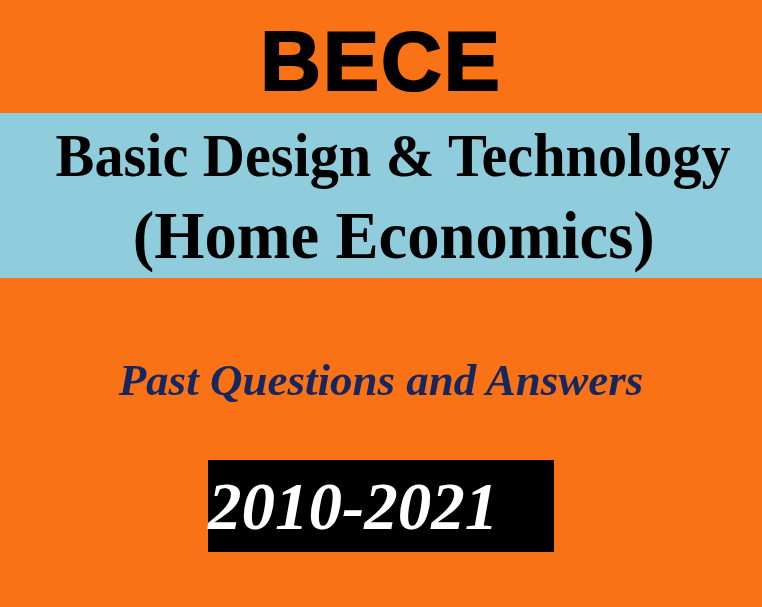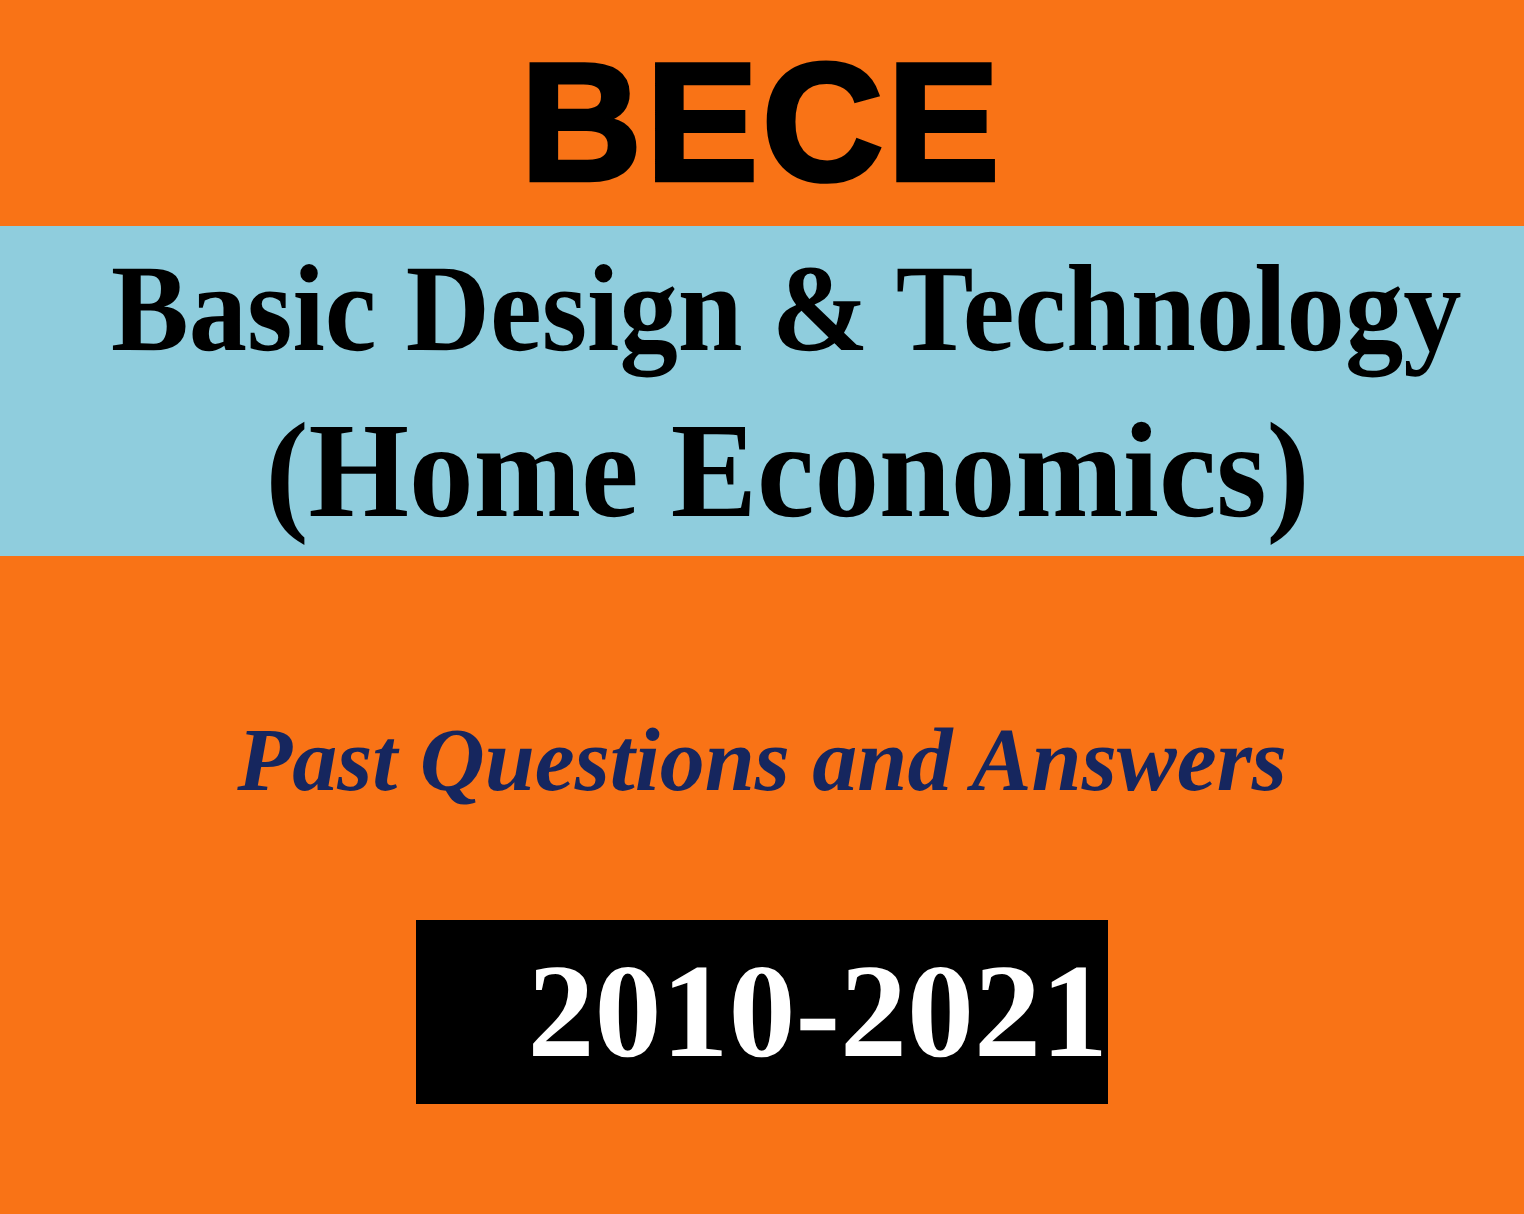--- a/index.html
+++ b/index.html
@@ -93,21 +93,22 @@
   
   .year-plate {
     position: absolute;
     top: 460px;
     left: 208px;
     width: 346px;
     height: 92px;
     background: #000000;
     display: flex;
     align-items: center;
-    justify-content: flex-end;
+    justify-content: flex-start;
+    font-style: italic;
   }
 
   .year-range {
     font-family: "Liberation Serif", serif;
     font-weight: bold;
     font-size: 67px;
     line-height: 72px;
     color: #ffffff;
     letter-spacing: 0px;
     white-space: nowrap;

